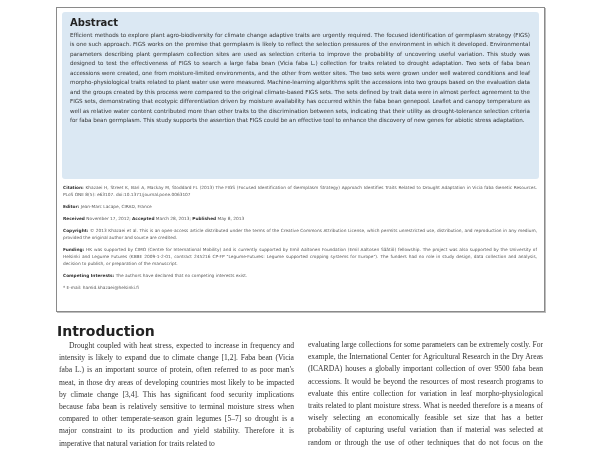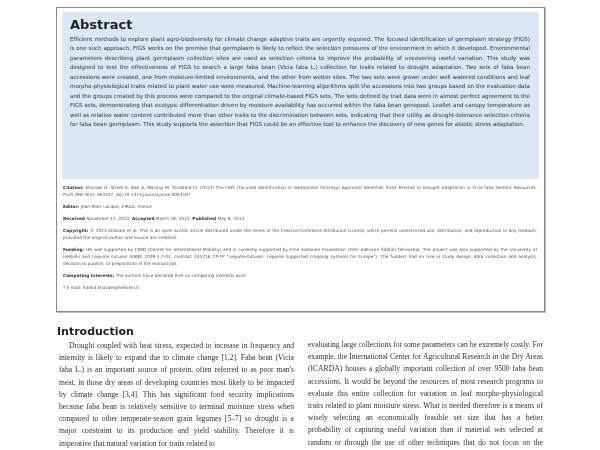--- a/index.html
+++ b/index.html
@@ -7,42 +7,42 @@
   .frame {
     position: absolute; left: 56px; top: 7px; width: 487px; height: 303px;
     border: 1px solid #8a8a8a; box-shadow: 1px 1px 0 #bdbdbd; background: #fff;
   }
   .abstract {
     position: absolute; left: 5px; top: 4px; width: 477px; height: 167px;
     background: #dbe8f3; border-radius: 3px;
     box-sizing: border-box; padding: 5px 9px 0 8px;
   }
   .abstract h2 {
-    margin: 0 0 3px 0; font-family: "DejaVu Sans", sans-serif; font-size: 13px;
+    margin: 0 0 3px 0; font-family: "DejaVu Sans", sans-serif; font-size: 10px;
     font-weight: bold; color: #222;
   }
   .abstract p {
     margin: 0; font-family: "DejaVu Sans", sans-serif; font-size: 5.6px;
     line-height: 9.45px; color: #333; text-align: justify; letter-spacing: -0.05px;
   }
   .meta {
     position: absolute; left: 6px; top: 176px; width: 474px;
     font-family: "DejaVu Sans", sans-serif; font-size: 4.3px; color: #555;
     line-height: 7px; text-align: justify;
   }
   .meta .blk { margin-bottom: 5px; }
   .meta b { color: #333; font-weight: bold; }
   .col {
     position: absolute; top: 326px; font-family: "Liberation Serif", serif;
     font-size: 7.6px; line-height: 12.2px; color: #333; text-align: justify;
   }
   .col.left { left: 57px; width: 239px; }
   .col.right { left: 306px; width: 239px; top: 337px; }
   .col h3 {
-    margin: 0 0 3px 0; font-family: "DejaVu Sans", sans-serif; font-size: 11px;
+    margin: 0 0 3px 0; font-family: "DejaVu Sans", sans-serif; font-size: 14px;
     font-weight: bold; color: #222; line-height: 11px;
   }
   .col p { margin: 2px; }
   .indent { text-indent: 10px; }
 </style>
 </head>
 <body>
 
 <div class="frame">
   <div class="abstract">

